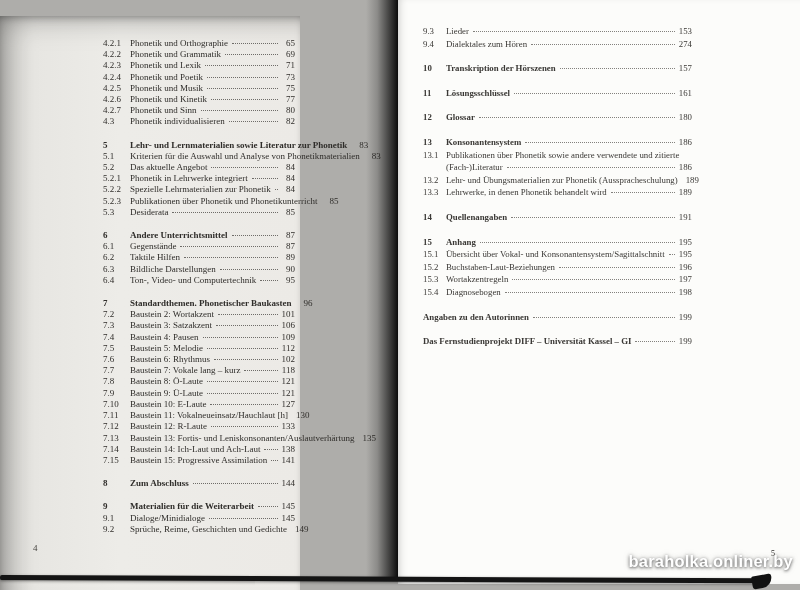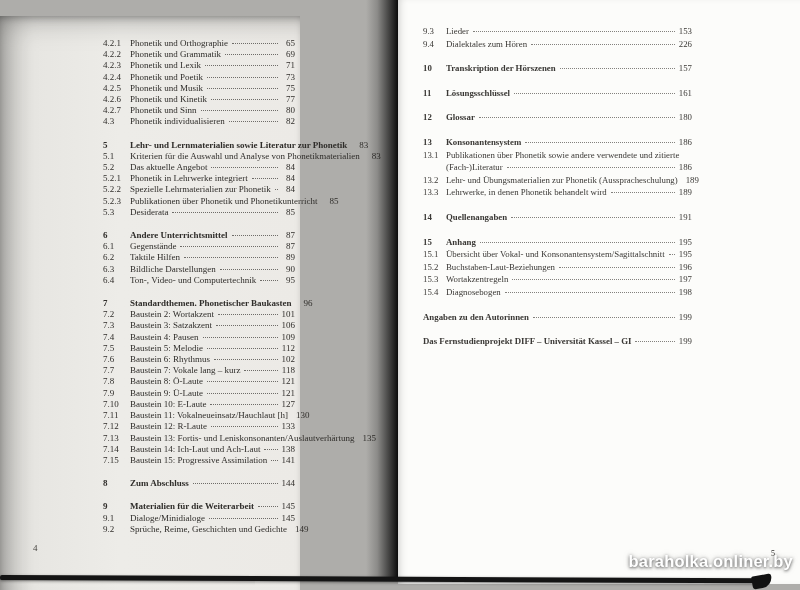--- a/index.html
+++ b/index.html
@@ -318,21 +318,21 @@
       <div class="row">
         <span class="num">9.3</span>
         <span class="title">Lieder</span>
         <span class="leader"></span>
         <span class="page">153</span>
       </div>
       <div class="row">
         <span class="num">9.4</span>
         <span class="title">Dialektales zum Hören</span>
         <span class="leader"></span>
-        <span class="page">226</span>
+        <span class="page">274</span>
       </div>
       <div class="row bold gap">
         <span class="num">10</span>
         <span class="title">Transkription der Hörszenen</span>
         <span class="leader"></span>
         <span class="page">157</span>
       </div>
       <div class="row bold gap">
         <span class="num">11</span>
         <span class="title">Lösungsschlüssel</span>

